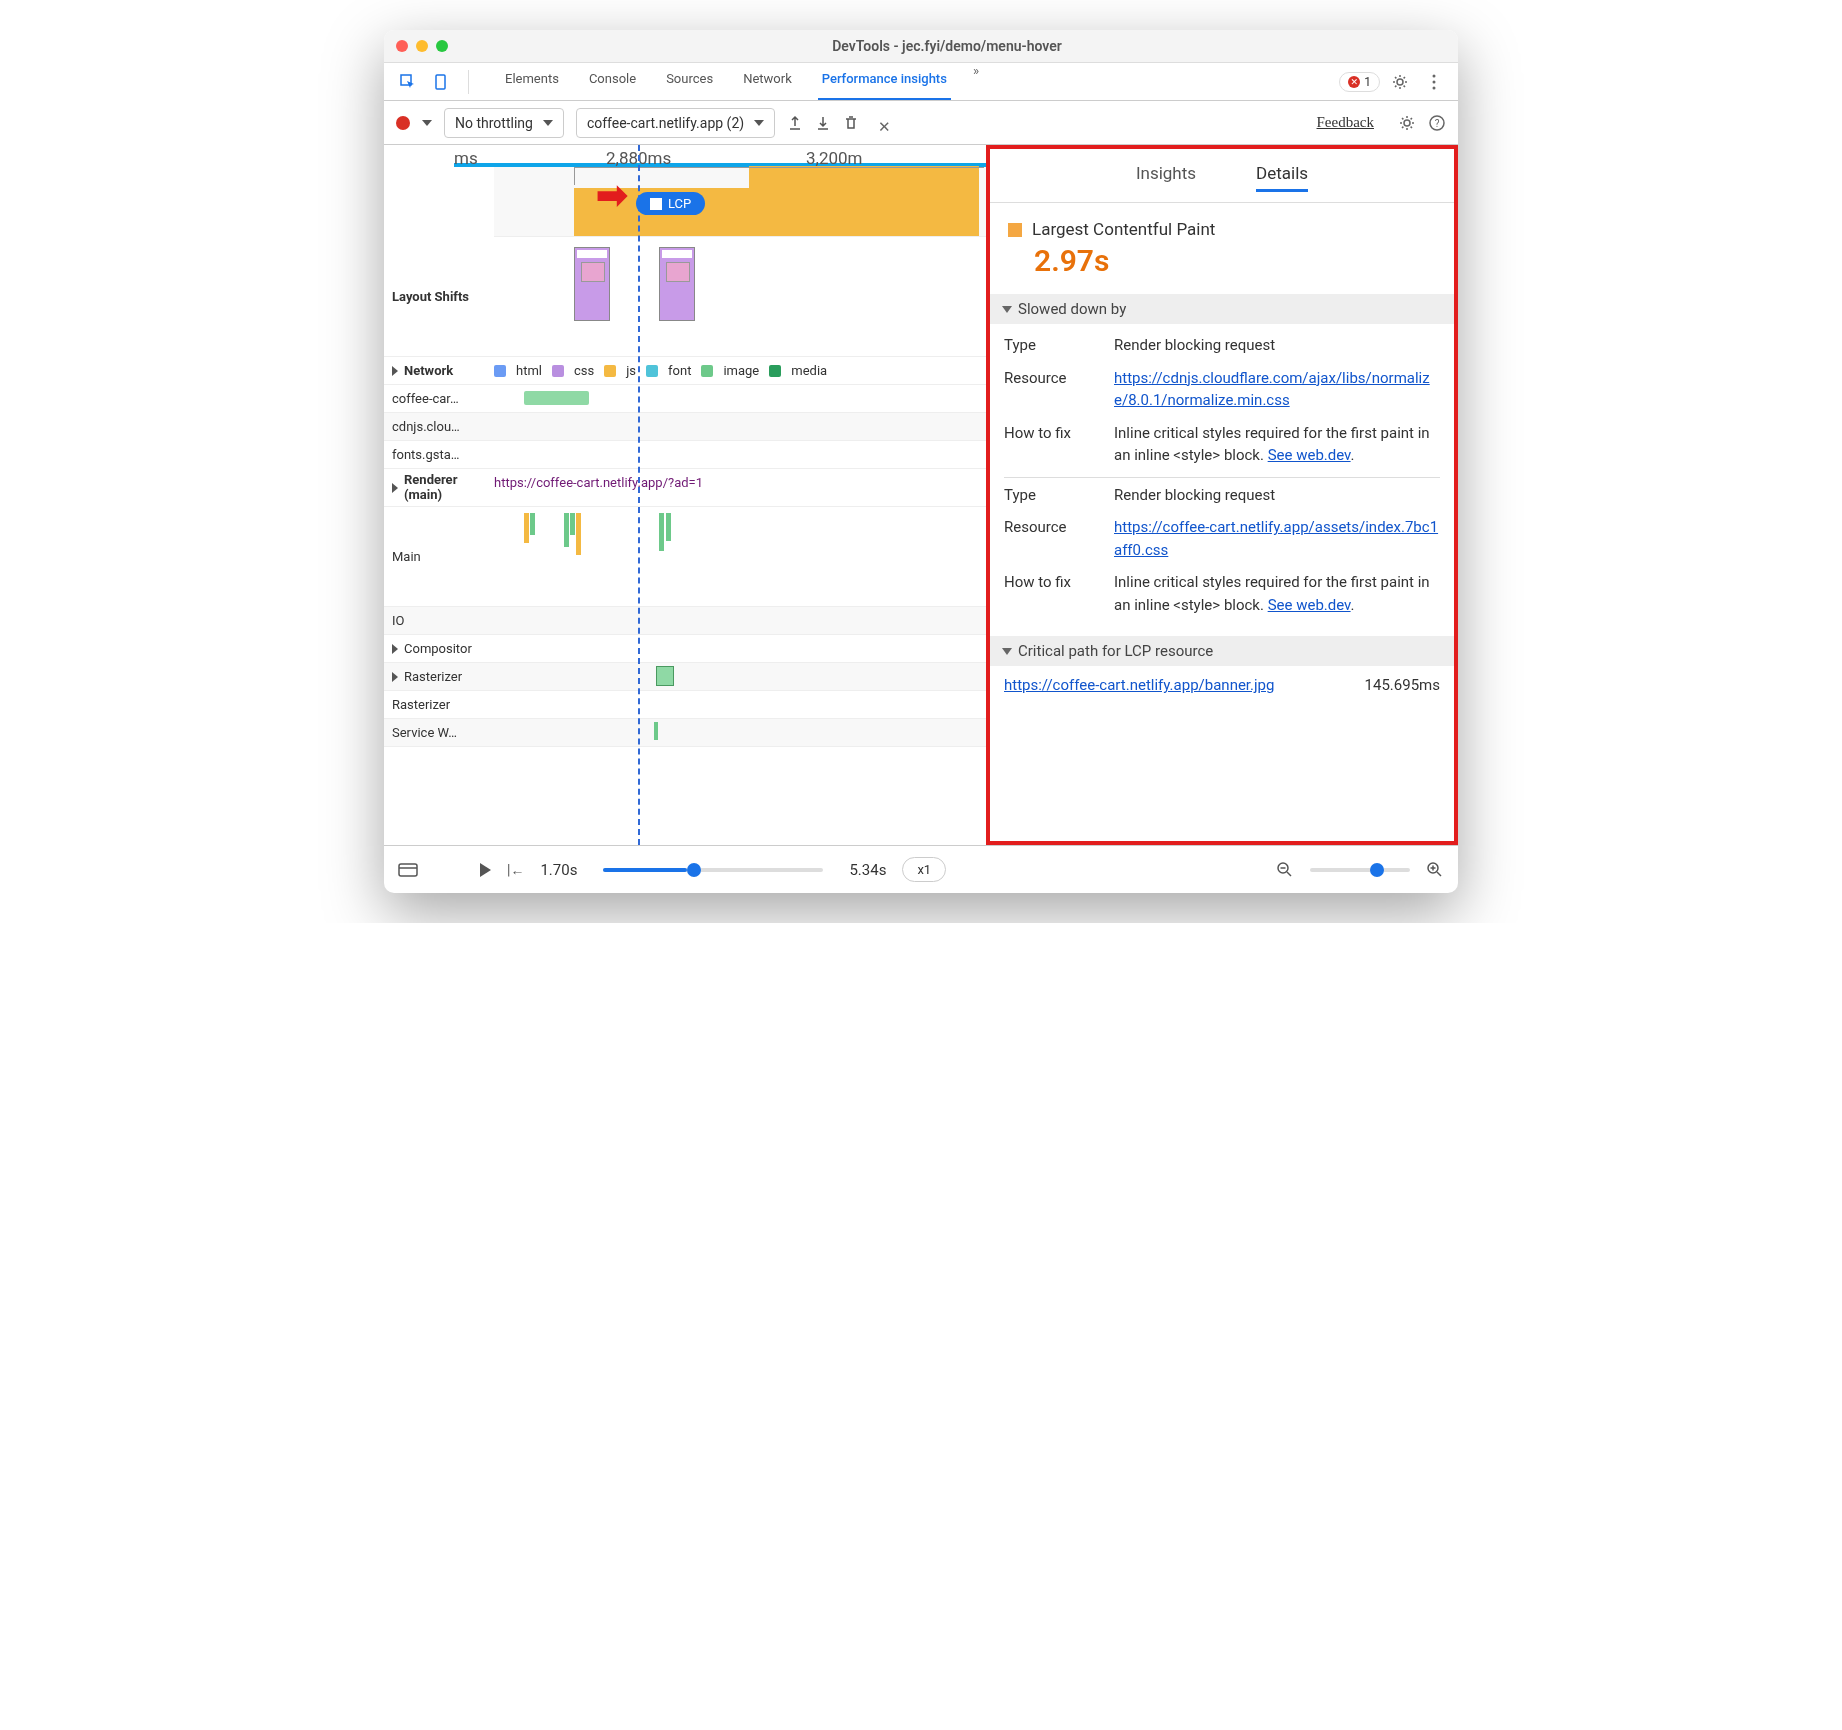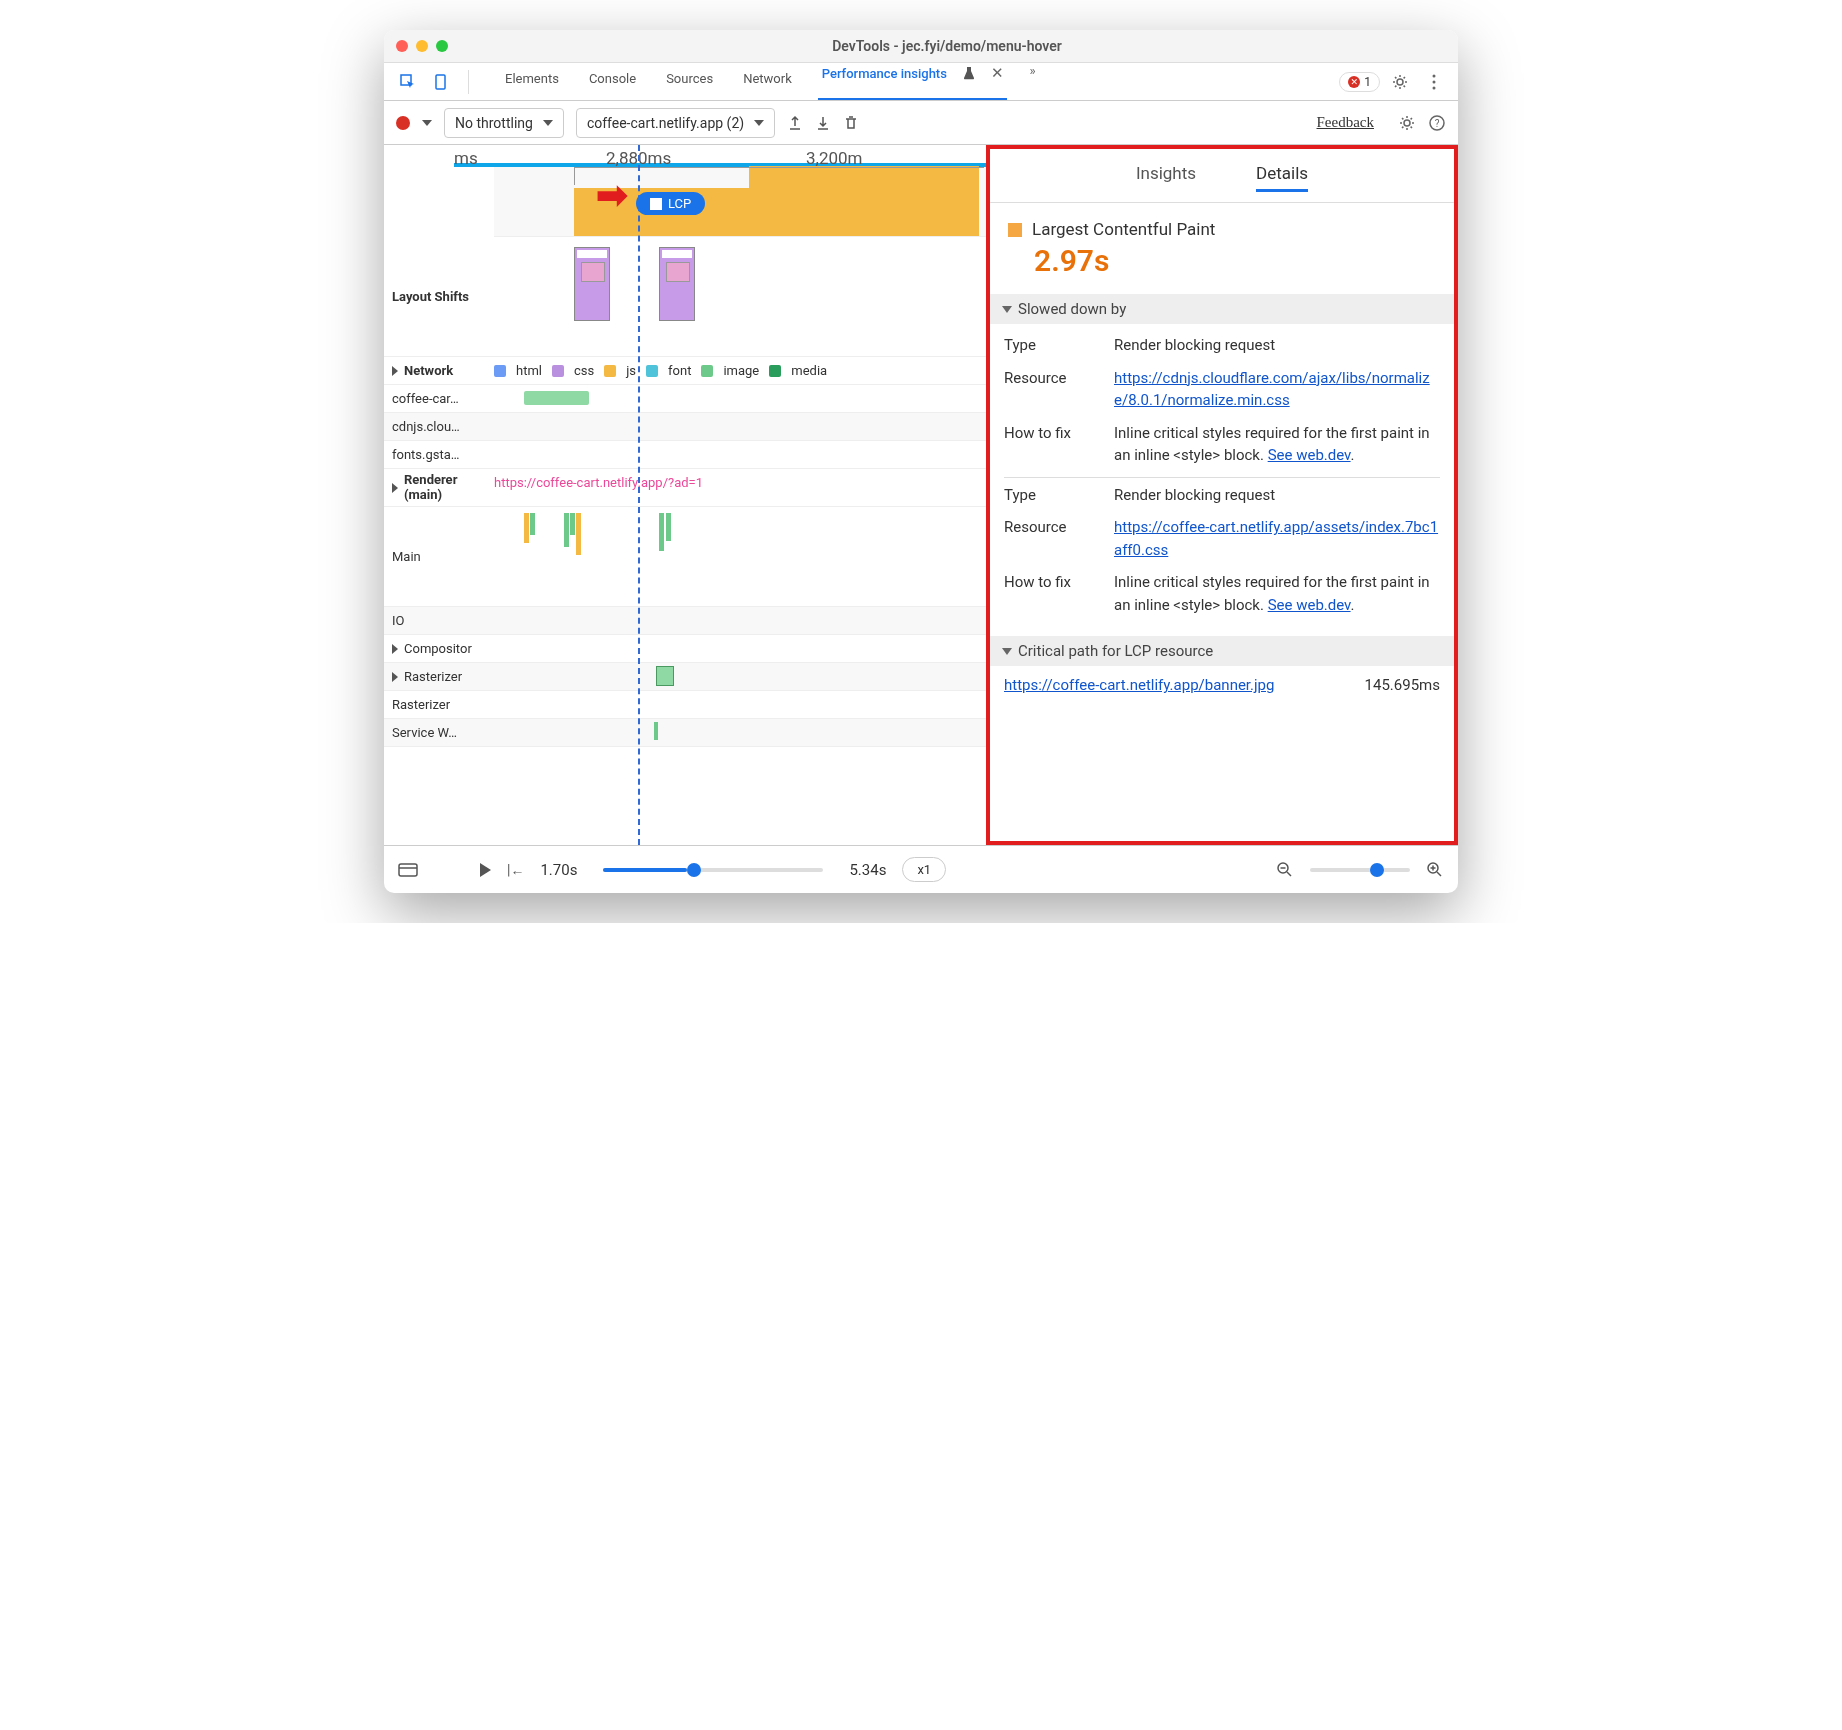--- a/index.html
+++ b/index.html
@@ -8,21 +8,21 @@
 .titlebar { display:flex; align-items:center; padding:8px 12px; background:#f4f4f4; border-bottom:1px solid #ddd; }
 .traffic { display:flex; gap:8px; }
 .light { width:12px; height:12px; border-radius:50%; }
 .red{background:#ff5f57;} .yellow{background:#febc2e;} .green{background:#28c840;}
 .title { flex:1; text-align:center; font-weight:600; color:#555; font-size:14px; }
 
 .tabbar { display:flex; align-items:center; border-bottom:1px solid #ccc; padding:0 10px; height:38px; gap:6px; }
 .tabbar .icon-btn { width:28px; height:28px; display:flex; align-items:center; justify-content:center; border-radius:4px; }
 .tabs { display:flex; gap:22px; margin-left:20px; height:100%; }
 .tab { color:#555; padding:8px 4px; }
-.tab.active { color:#1a73e8; border-bottom:2px solid #1a73e8; font-weight:500; padding-bottom:23px; display:flex; align-items:center; gap:16px; }
+.tab.active { color:#1a73e8; border-bottom:2px solid #1a73e8; font-weight:500; padding-bottom:23px; display:flex; align-items:center; gap:16px;flex-direction:column; }
 .spacer { flex:1; }
 .err-badge { background:#fff; border:1px solid #ddd; border-radius:10px; padding:2px 8px; display:flex; align-items:center; gap:4px; font-size:12px;}
 .err-dot { width:12px; height:12px; background:#d93025; border-radius:50%; color:#fff; font-size:9px; display:flex; align-items:center; justify-content:center;}
 
 .toolbar { display:flex; align-items:center; padding:8px 12px; border-bottom:1px solid #ccc; gap:12px; height:44px;}
 .rec-dot { width:14px; height:14px; background:#d93025; border-radius:50%; }
 .caret-down { width:0;height:0;border-left:5px solid transparent;border-right:5px solid transparent;border-top:6px solid #555; }
 .select { border:1px solid #ccc; border-radius:4px; padding:6px 10px; display:flex; align-items:center; gap:10px; background:#fff; font-size:14px;}
 .feedback { text-decoration:underline; color:#333; margin-left:auto; font-size:15px;font-family:Liberation Serif, serif;}
 .divider-v { width:1px; height:24px; background:#ddd; margin:0 6px;}
@@ -258,21 +258,21 @@
       <div class="track-row stripe">
           <div class="track-label">fonts.gsta…</div>
           <div class="track-body"></div>
         </div>
 
       <div class="track-row" style="height:38px;">
         <div class="track-label bold" style="line-height:1.1;">
             <span class="disclosure"></span>
             <span>Renderer (main)</span>
           </div>
-        <div class="track-body" style="padding-top:6px;"><a style="color:#ec4899;font-size:13px;">https://coffee-cart.netlify.app/?ad=1</a></div>
+        <div class="track-body" style="padding-top:6px;"><a style="color:#701a75;font-size:13px;">https://coffee-cart.netlify.app/?ad=1</a></div>
       </div>
       <div class="track-row" style="height:100px;">
         <div class="track-label">Main</div>
         <div class="track-body main-bars">
           <span style="left:30px;background:#f4b942;height:30px;"></span>
           <span style="left:36px;background:#6dc98a;height:22px;"></span>
           <span style="left:70px;background:#6dc98a;height:34px;"></span>
           <span style="left:76px;background:#6dc98a;height:22px;"></span>
           <span style="left:82px;background:#f4b942;height:42px;"></span>
           <span style="left:165px;background:#6dc98a;height:38px;"></span>

